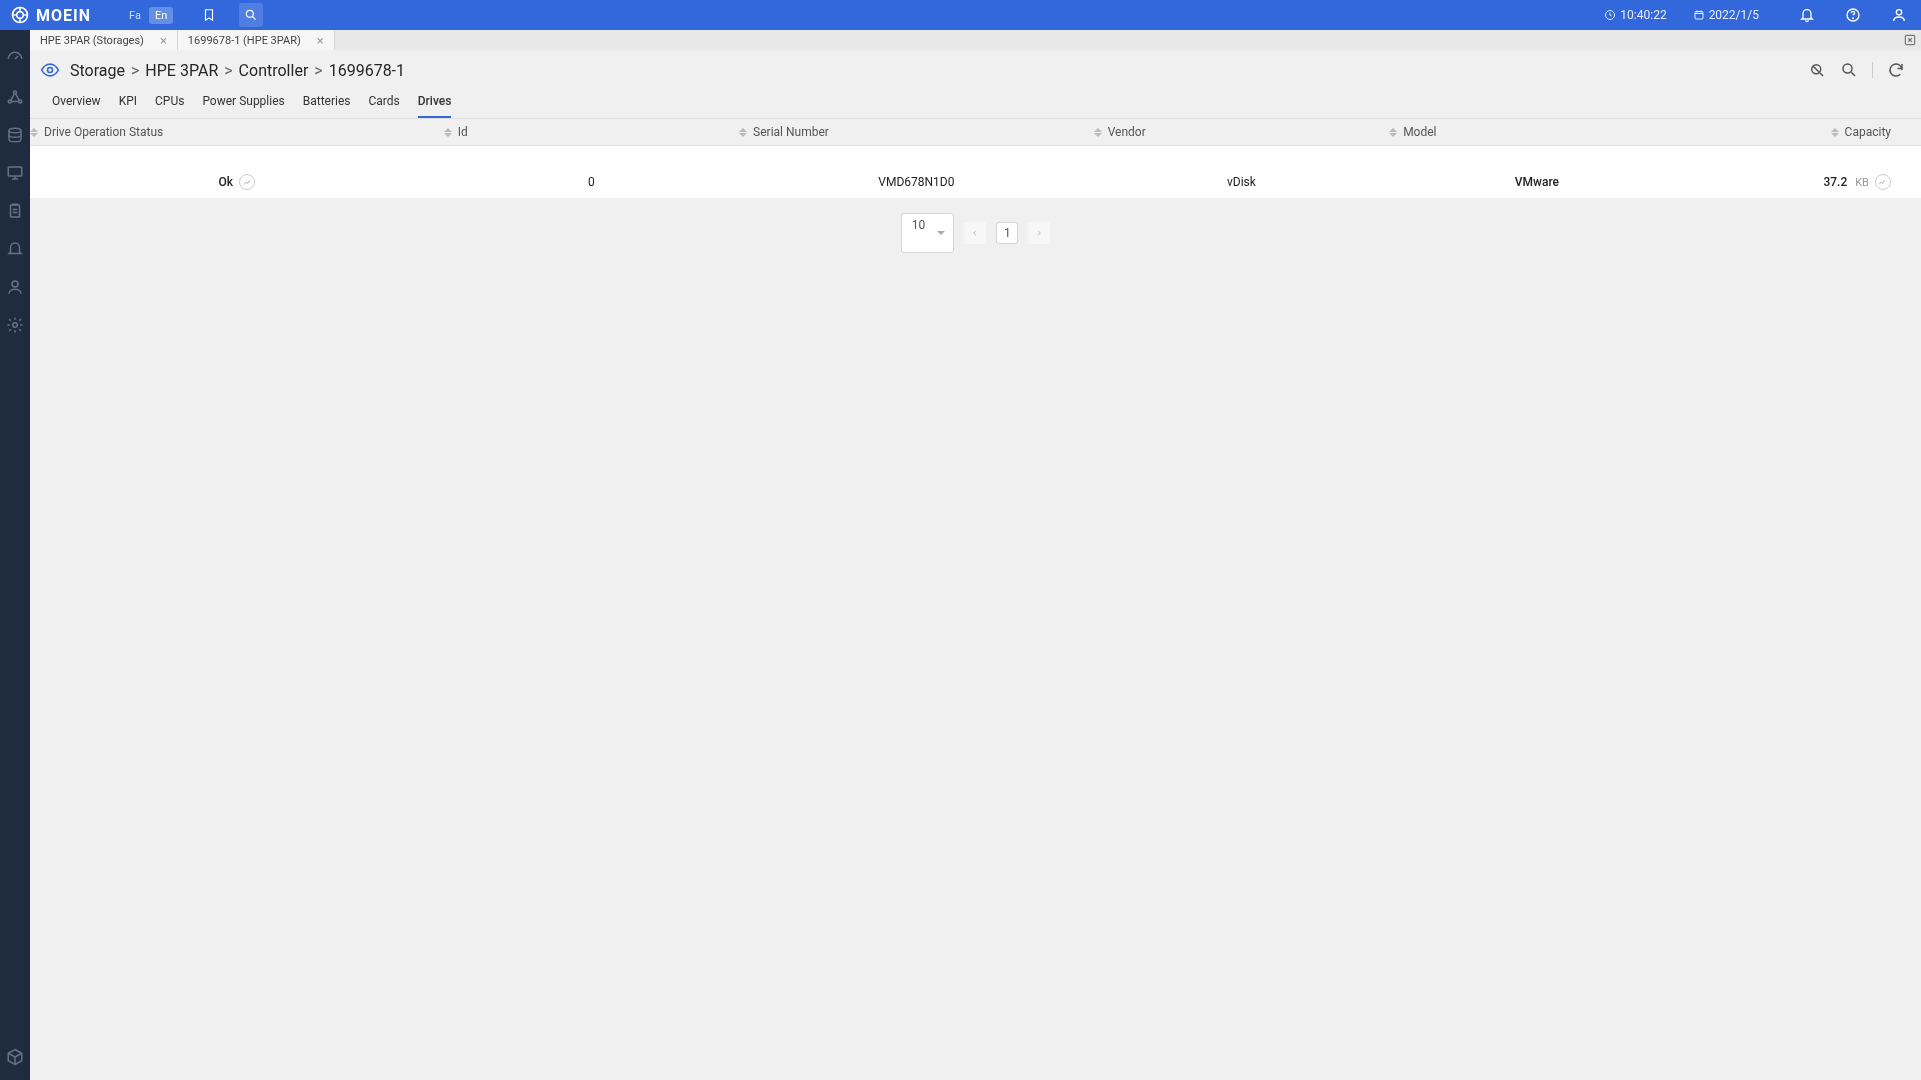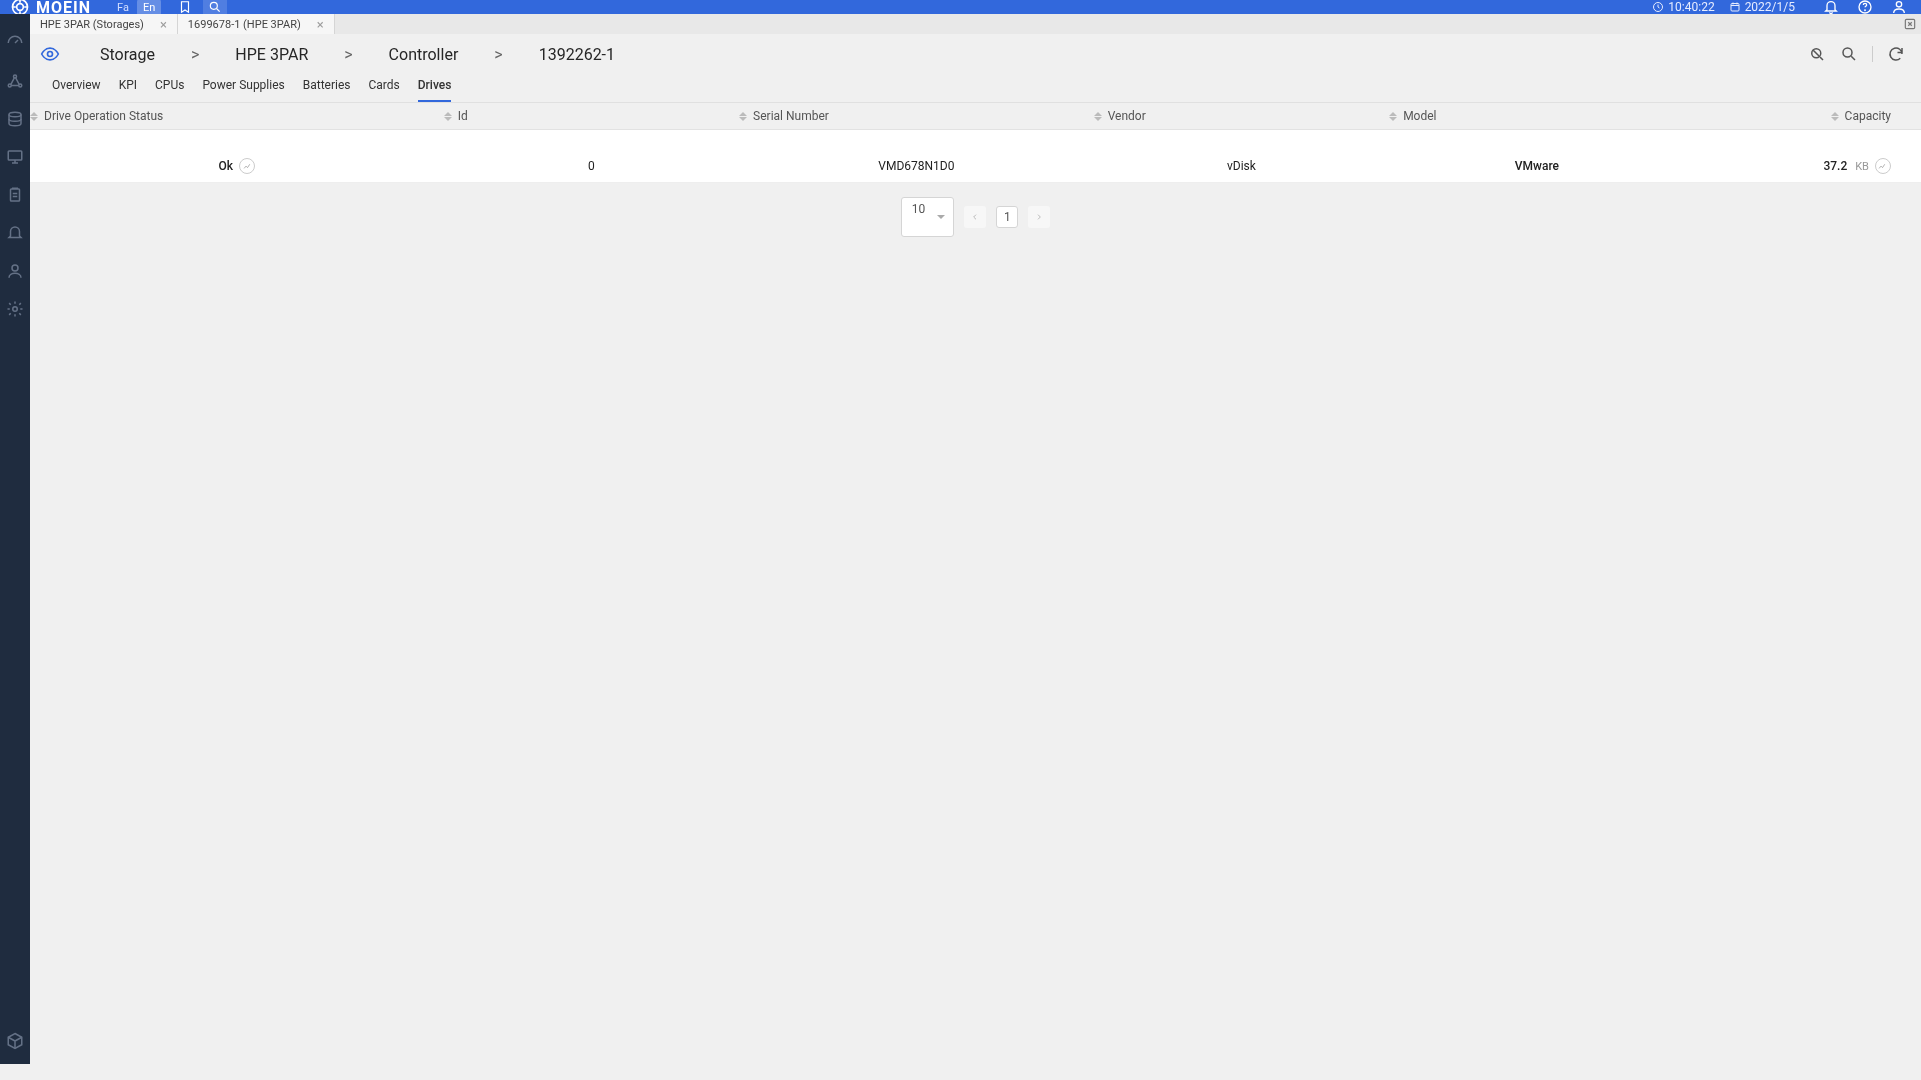--- a/index.html
+++ b/index.html
@@ -1,26 +1,27 @@
 <!DOCTYPE html>
 <html><head>
 <meta charset="utf-8">
 <style>
 * { margin: 0; padding: 0; box-sizing: border-box; font-family: -apple-system, BlinkMacSystemFont, "Segoe UI", Roboto, Arial, sans-serif; }
 html, body { width: 100%; height: 100%; background: #f0f0f0; overflow: hidden; }
 
 
 .top-bar {
-  height: 14px;
+  height: 30px;
   background: #3268dc;
   display: flex;
   align-items: center;
   padding: 0 10px;
   color: #fff;
   font-size: 12px;
+  gap: 12px;
 }
 .logo { display: flex; align-items: center; gap: 6px; margin-right: 20px; cursor: pointer; }
 .logo svg { width: 20px; height: 20px; }
 .logo-text { font-weight: 700; font-size: 16px; letter-spacing: 1px; }
 .lang-group { display: flex; gap: 2px; margin-right: 12px; }
 .lang-btn { padding: 2px 6px; border-radius: 3px; font-size: 11px; cursor: pointer; color: #d3deff; }
 .lang-btn.active { background: rgba(255,255,255,0.25); color: #fff; }
 .top-icon-btn { width: 24px; height: 24px; display: inline-flex; align-items: center; justify-content: center; cursor: pointer; border-radius: 3px; margin-right: 6px; }
 .top-icon-btn.boxed { background: rgba(255,255,255,0.15); }
 .top-icon-btn svg { width: 14px; height: 14px; }
@@ -76,21 +77,21 @@
 
 .page-header {
   display: flex;
   align-items: center;
   padding: 10px 16px 0 10px;
   gap: 10px;
 }
 .eye-icon { width: 20px; height: 20px; color: #3268dc; }
 .eye-icon svg { width: 100%; height: 100%; }
 .breadcrumb { font-size: 16px; color: #262626; display: flex; gap: 6px; align-items: center; }
-.breadcrumb span { cursor: pointer; margin-left: 30px; }
+.breadcrumb span { cursor: pointer; }
 .breadcrumb .sep { color: #666; cursor: default; }
 .page-header-spacer { flex: 1; }
 .page-header-actions { display: flex; align-items: center; gap: 14px; }
 .page-header-actions .phi { width: 18px; height: 18px; cursor: pointer; color: #555; }
 .page-header-actions .divider { width: 1px; height: 16px; background: #ccc; }
 .page-header-actions svg { width: 100%; height: 100%; }
 
 
 .sub-tabs {
   display: flex;
@@ -279,21 +280,21 @@
             <circle cx="12" cy="12" r="3"></circle>
           </svg>
       </span>
       <div class="breadcrumb">
         <span>Storage</span>
         <span class="sep">&gt;</span>
         <span>HPE 3PAR</span>
         <span class="sep">&gt;</span>
         <span>Controller</span>
         <span class="sep">&gt;</span>
-          <span>1392262-1</span>
+          <span>1699678-1</span>
       </div>
       <div class="page-header-spacer"></div>
       <div class="page-header-actions">
         <span class="phi"><svg viewBox="0 0 24 24" fill="none" stroke="#555" stroke-width="2">
               <circle cx="11" cy="11" r="6"></circle>
               <path d="M20 20l-4-4M7 7l8 8"></path>
             </svg></span>
         <span class="phi"><svg viewBox="0 0 24 24" fill="none" stroke="#555" stroke-width="2">
               <circle cx="10" cy="10" r="6"></circle>
               <path d="M20 20l-5-5"></path>

